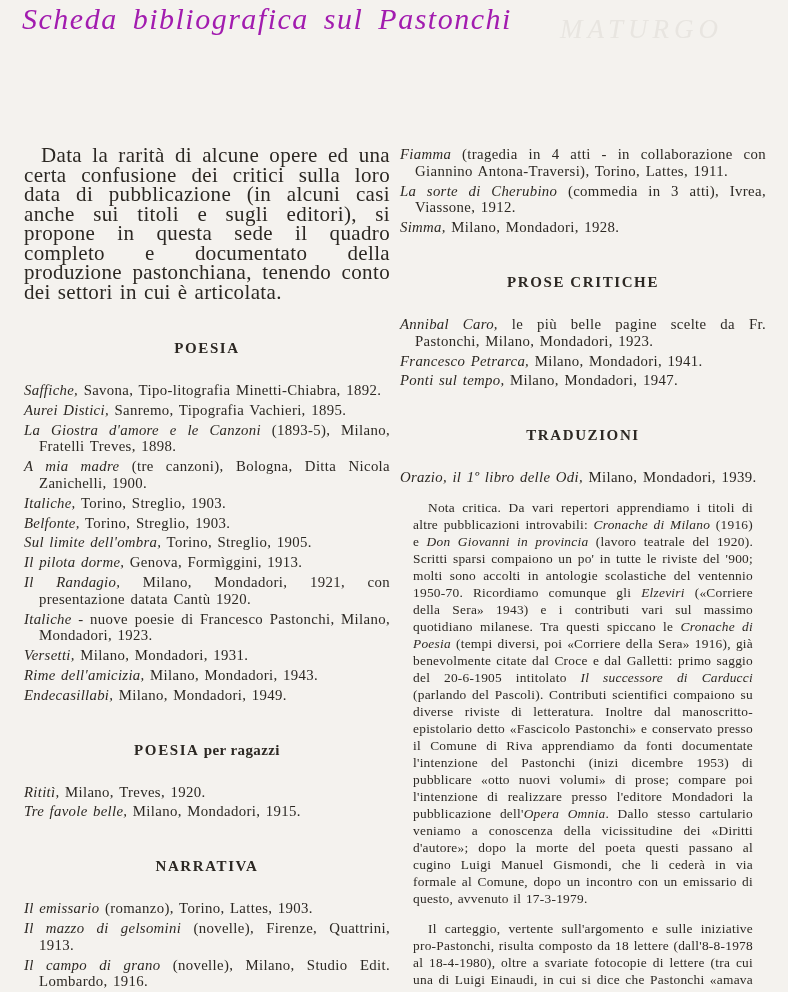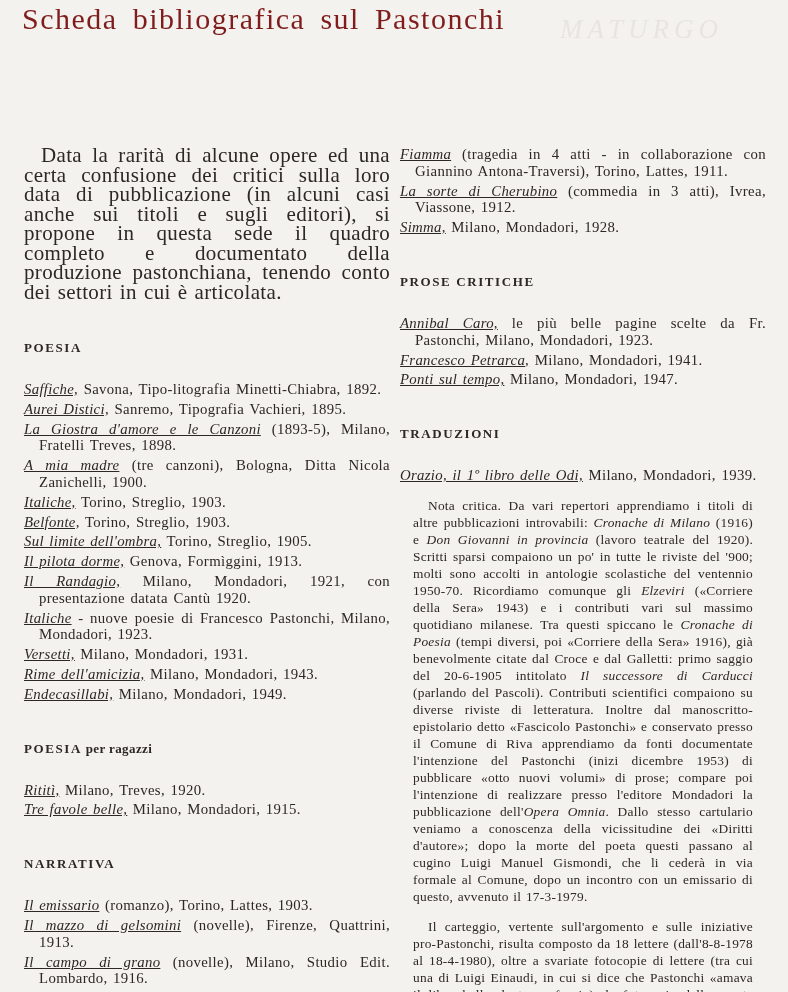--- a/index.html
+++ b/index.html
@@ -8,23 +8,23 @@
     width:788px;height:992px;
     background:#f4f2ee;
     overflow:hidden;
     color:#2c2823;
     font-family:"Liberation Serif", serif;
     -webkit-hyphens:auto;hyphens:auto;
   }
   .title{
     position:absolute;left:22px;top:2px;
     margin:0;
-    font-weight:normal;
+    font-style:italic;font-weight:normal;
     font-size:30px;letter-spacing:1.5px;word-spacing:6px;
-    color:#7f1d1d;
+    color:#a21caf;
   }
   .ghost{
     position:absolute;left:560px;top:14px;
     font-style:italic;font-size:27px;letter-spacing:5px;
     color:rgba(125,118,105,0.10);
     user-select:none;
   }
   .col{
     position:absolute;top:146px;width:366px;
     text-align:justify;
@@ -32,34 +32,34 @@
   .col-left{left:24px;}
   .col-right{left:400px;}
   .intro{
     margin:0;
     font-size:21px;line-height:19.5px;
     text-indent:17px;
     letter-spacing:0.35px;word-spacing:1.5px;
   }
   .heading{
     margin:38px 0 25px;
-    font-size:13px;font-weight:bold;
+    font-size:15px;font-weight:bold;
     letter-spacing:1.6px;
-    text-align:left;
+    text-align:center;
   }
   .heading .suffix{
     font-weight:bold;letter-spacing:0.4px;
   }
   .entry{
     margin:0 0 3px;
     font-size:14.8px;line-height:16.8px;
     padding-left:15px;text-indent:-15px;
     letter-spacing:0.35px;word-spacing:1.5px;
   }
-  .entry i{letter-spacing:0.3px;text-decoration:underline;}
+  .entry i{letter-spacing:0.3px;}
   .note{
     margin:13px;
     font-size:13.4px;line-height:17px;
     text-indent:15px;
     letter-spacing:0.25px;word-spacing:1px;
   }
   .entry + .note{margin-top:13px;}
 </style>
 </head>
 <body>

